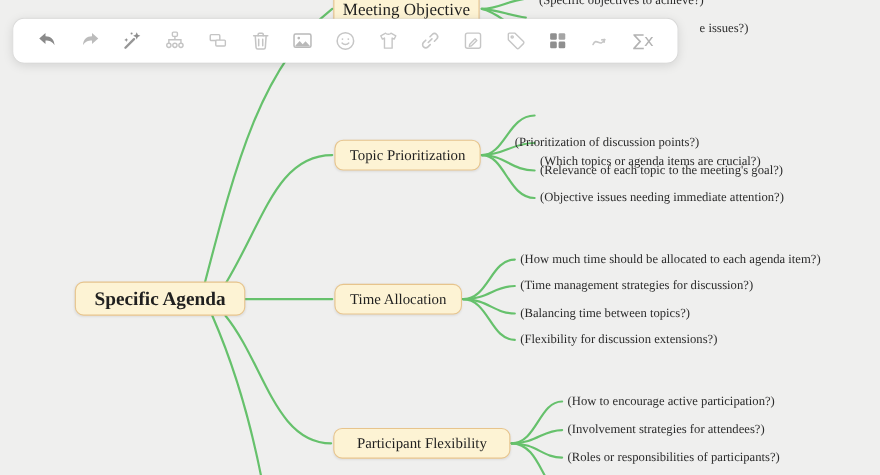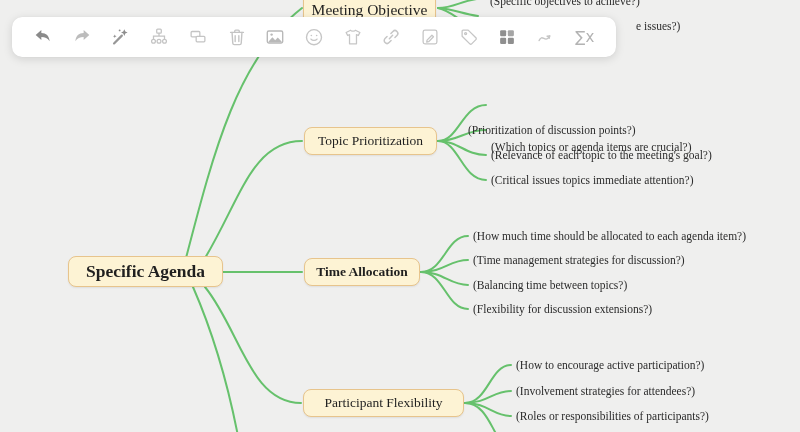--- a/index.html
+++ b/index.html
@@ -13,21 +13,21 @@
   .node{
     position:absolute;z-index:2;box-sizing:border-box;
     background:#fdf3d4;border:1.5px solid #e7c48c;border-radius:8px;
     display:flex;align-items:center;justify-content:center;
     color:#1f1f1f;box-shadow:0 1px 2px rgba(0,0,0,0.07);
     white-space:nowrap;cursor:default;
   }
   .node-root{left:68px;top:256px;width:155px;height:31px;font-size:17.5px;font-weight:bold;}
   .node-mo{left:303px;top:-8px;width:133px;height:36px;font-size:15.5px;}
   .node-tp{left:304px;top:127px;width:133px;height:28px;font-size:13.5px;}
-  .node-ta{left:304px;top:258px;width:116px;height:28px;font-size:13.5px;font-weight:bold;}
+  .node-ta{left:304px;top:258px;width:116px;height:28px;font-size:13.5px;}
   .node-pe{left:303px;top:389px;width:161px;height:28px;font-size:13.5px;}
   .leaf{
     position:absolute;z-index:2;color:#2b2b2b;font-size:11.5px;
     white-space:nowrap;line-height:14px;cursor:default;
   }
   
   .toolbar{
     position:absolute;left:12px;top:17px;width:604px;height:40px;z-index:20;
     background:#ffffff;border-radius:10px;
     box-shadow:0 2px 10px rgba(0,0,0,0.13), 0 0 1px rgba(0,0,0,0.08);
@@ -83,21 +83,21 @@
 <div class="node node-ta">Time Allocation</div>
 
 <div class="node node-pe">Participant Flexibility</div>
 
 <div class="leaf" style="left:490px;top:-6px;">(Specific objectives to achieve?)</div>
 <div class="leaf" style="left:636px;top:19px;">e issues?)</div>
 
 <div class="leaf" style="left:491px;top:98px;margin-top:42px;">(Which topics or agenda items are crucial?)</div>
 <div class="leaf" style="left:468px;top:123px;">(Prioritization of discussion points?)</div>
 <div class="leaf" style="left:491px;top:148px;">(Relevance of each topic to the meeting's goal?)</div>
-<div class="leaf" style="left:491px;top:173px;">(Critical issues topics immediate attention?)</div>
+<div class="leaf" style="left:491px;top:173px;">(Objective issues needing immediate attention?)</div>
 
 <div class="leaf" style="left:473px;top:229px;">(How much time should be allocated to each agenda item?)</div>
 <div class="leaf" style="left:473px;top:253px;">(Time management strategies for discussion?)</div>
 <div class="leaf" style="left:473px;top:278px;">(Balancing time between topics?)</div>
 <div class="leaf" style="left:473px;top:302px;">(Flexibility for discussion extensions?)</div>
 
 <div class="leaf" style="left:516px;top:358px;">(How to encourage active participation?)</div>
 <div class="leaf" style="left:516px;top:384px;">(Involvement strategies for attendees?)</div>
 <div class="leaf" style="left:516px;top:409px;">(Roles or responsibilities of participants?)</div>
 

